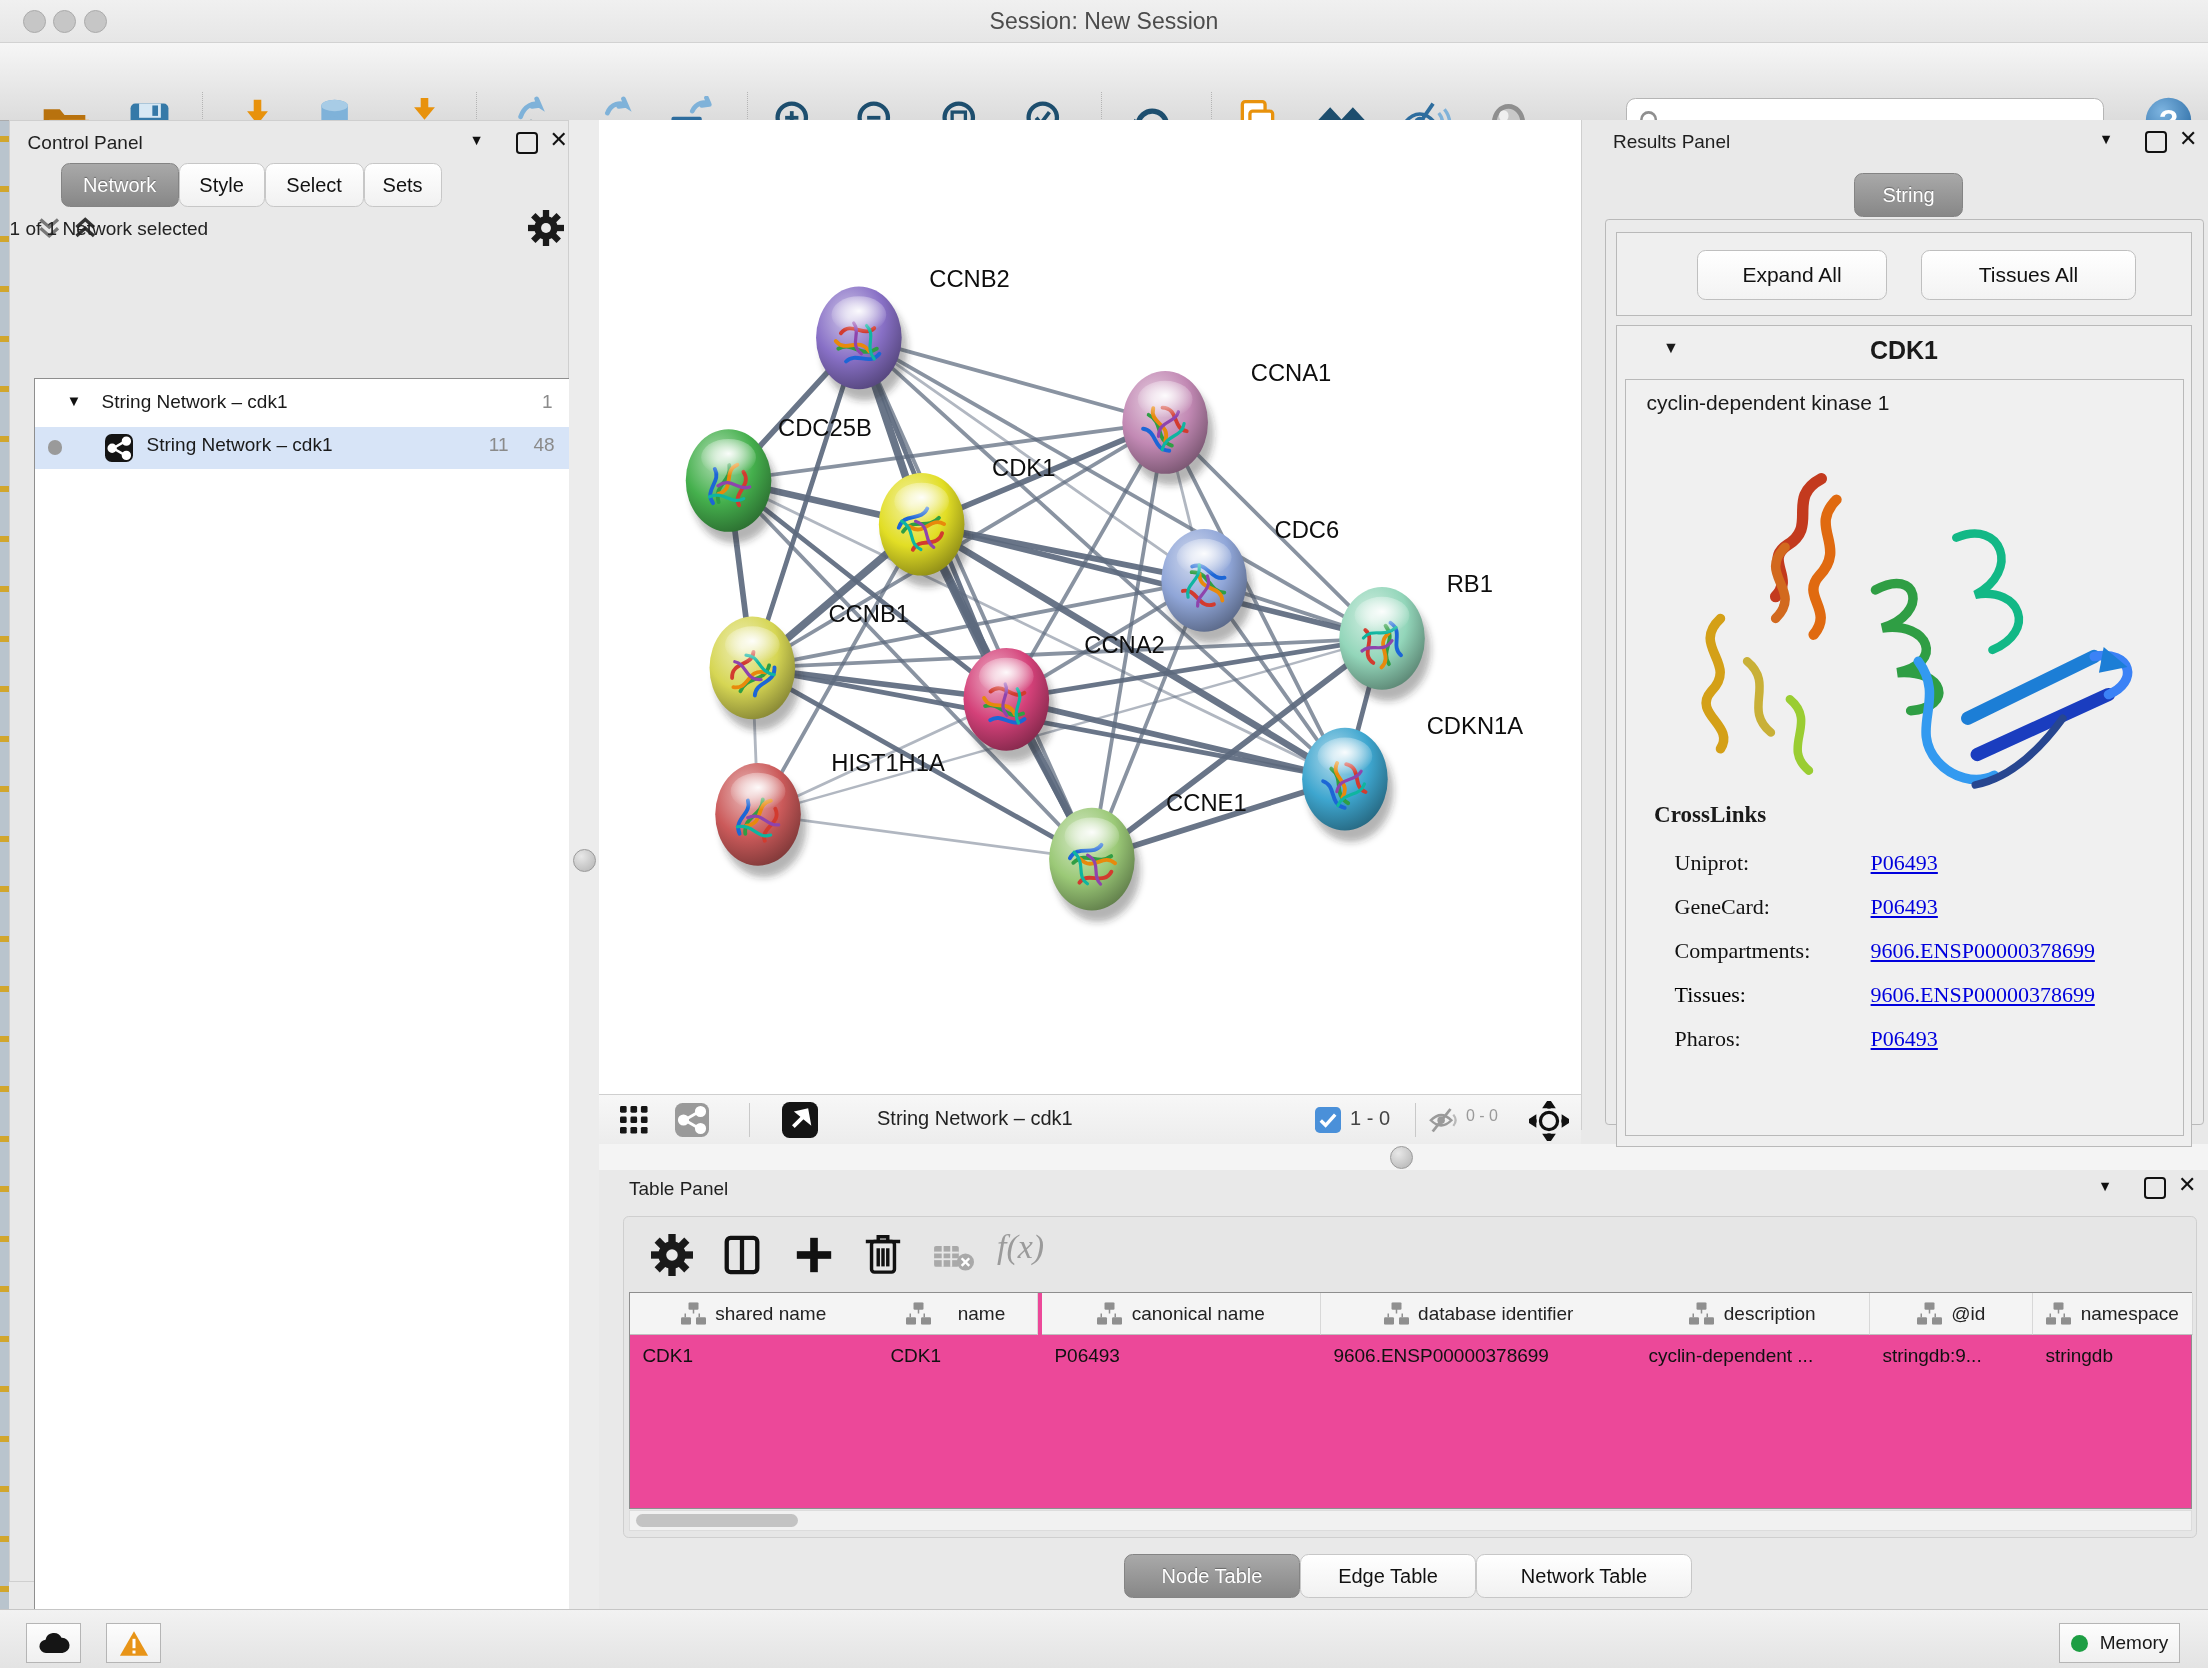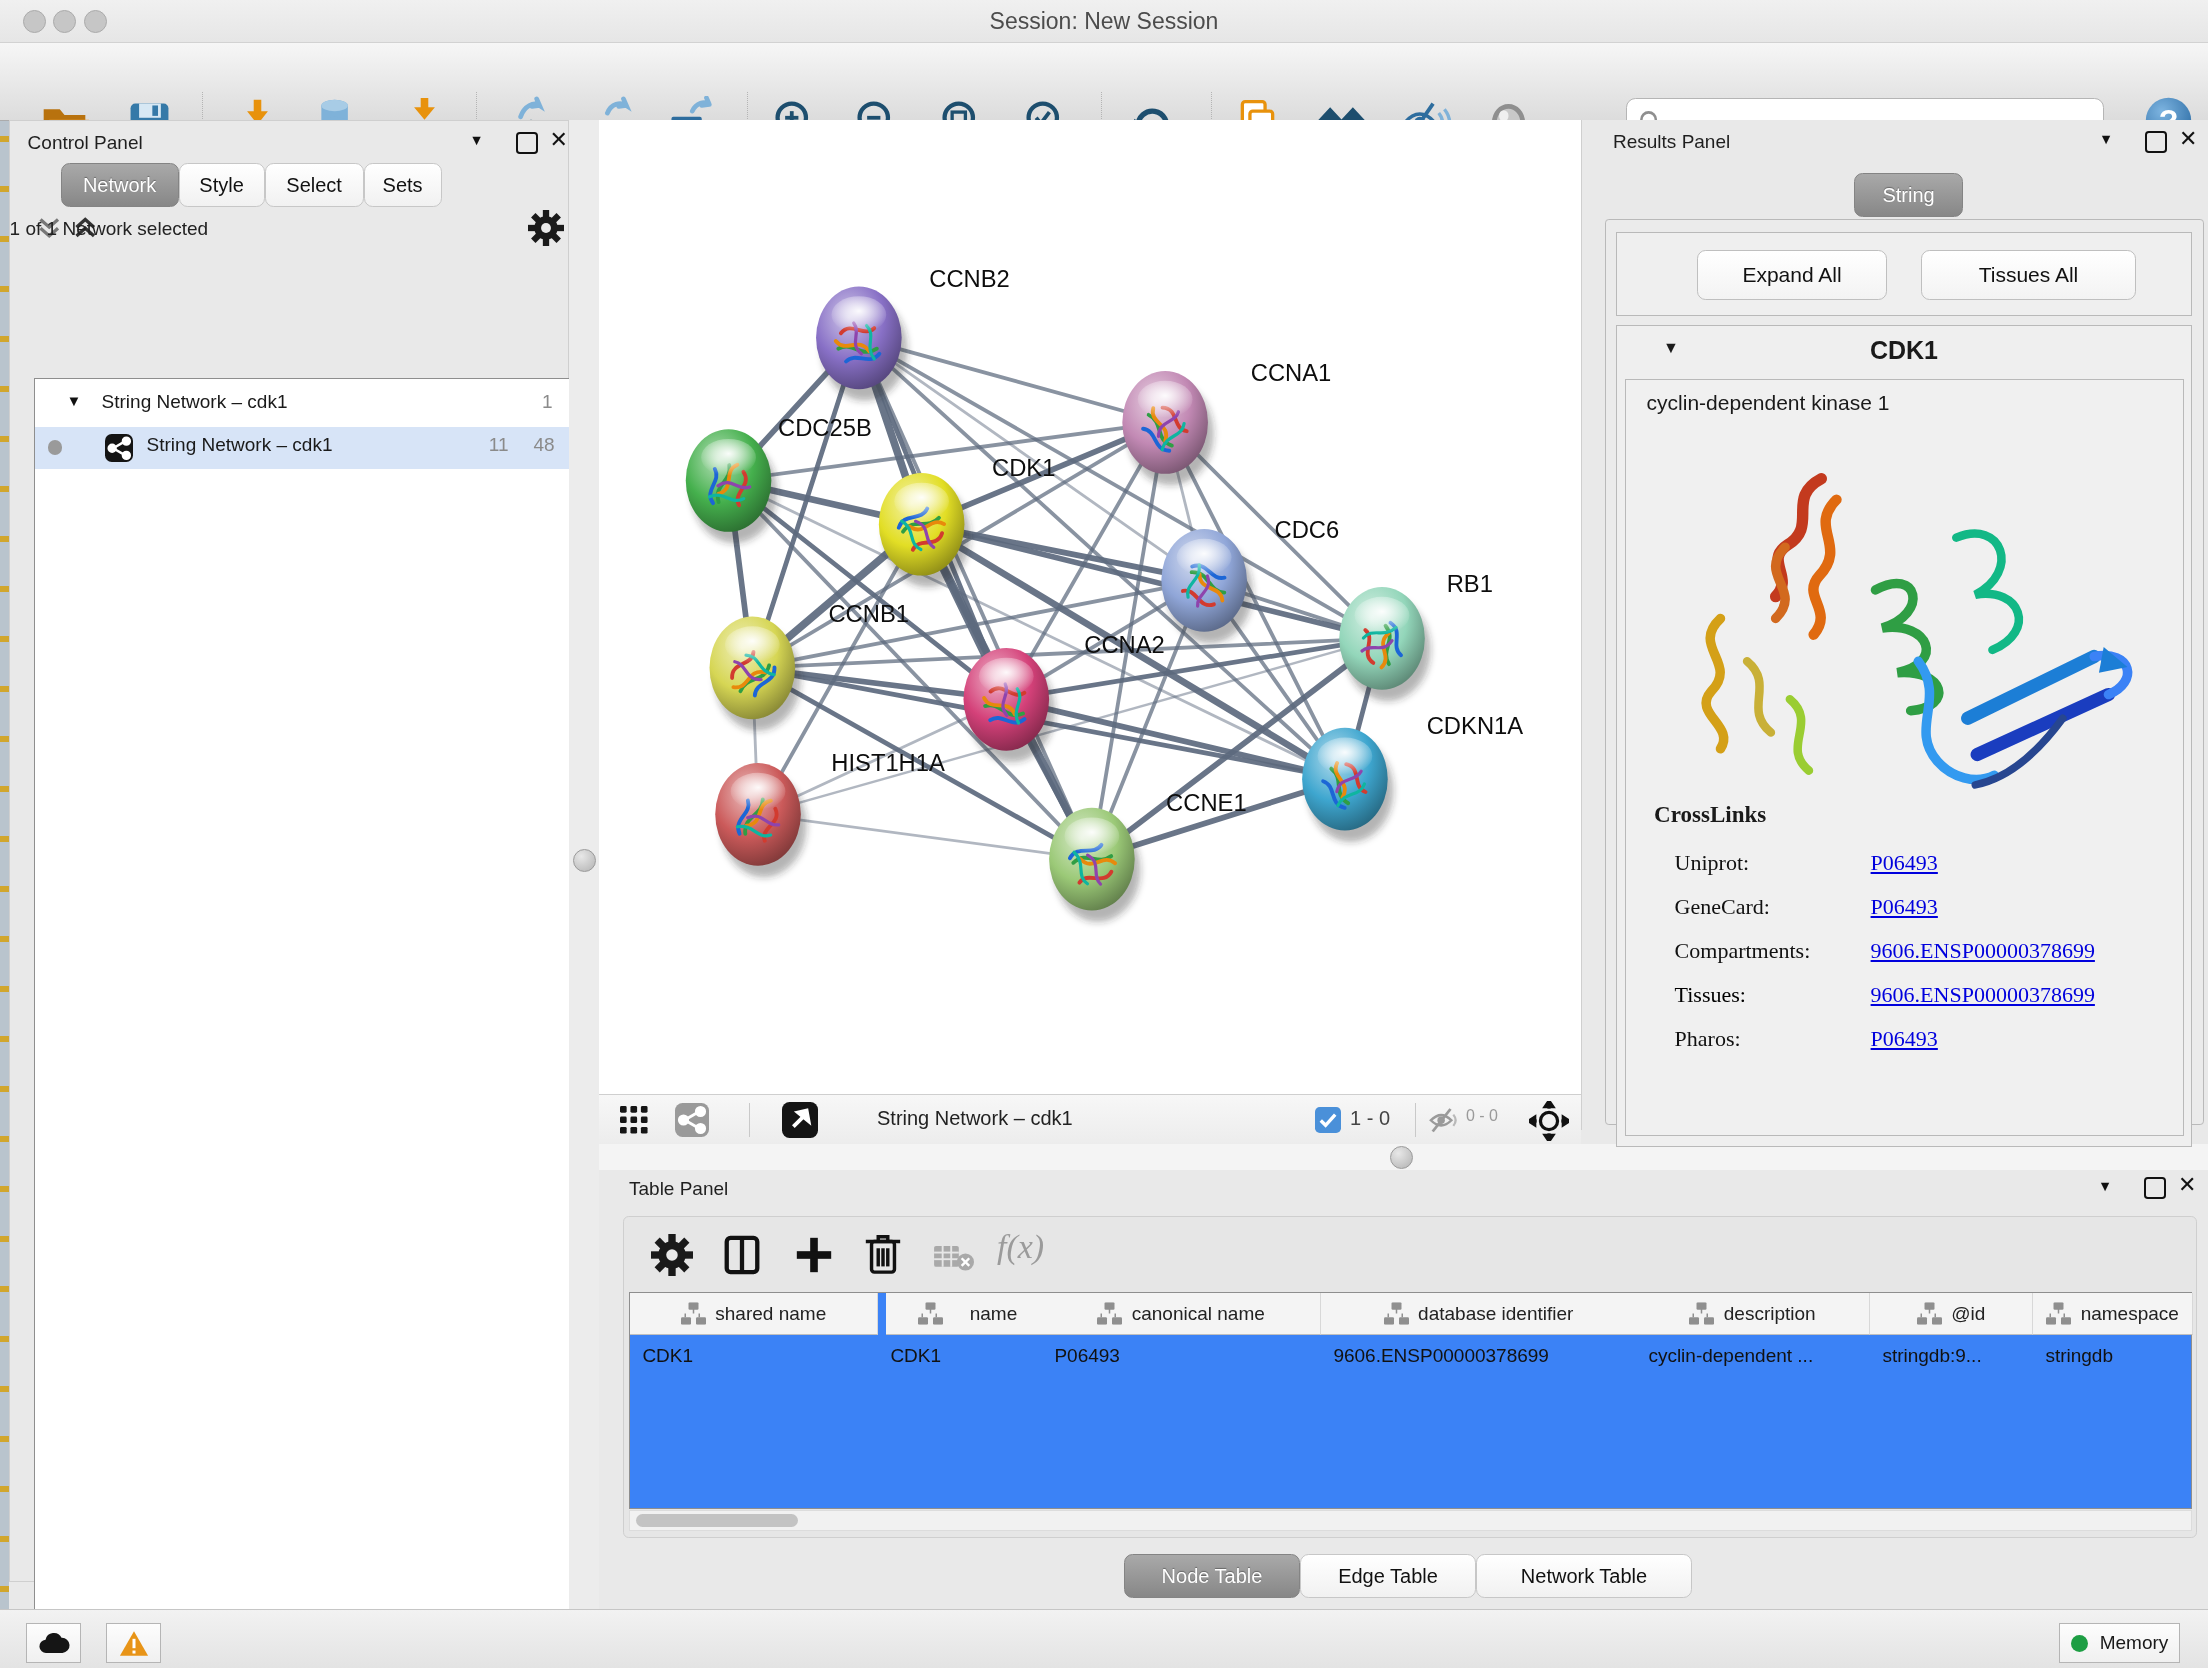--- a/index.html
+++ b/index.html
@@ -35,21 +35,21 @@
   #netfooter{left:599px;top:1094px;width:982px;height:50px;background:linear-gradient(#f7f7f7,#ececec);border-top:1px solid #cfcfcf;}
   .fsep{position:absolute;top:7.6px;height:34px;border-left:1px solid #c9c9c9;}
   
   .rbox{position:absolute;background:#efefef;border:1px solid #b9b9b9;}
   .btn{position:absolute;background:linear-gradient(#ffffff,#f3f3f3);border:1px solid #bfbfbf;border-radius:8.6px;
        text-align:center;font-size:21px;color:#111;cursor:pointer;}
   .serif{font-family:"Liberation Serif","DejaVu Serif",serif;}
   .cllink{color:#0000dd;text-decoration:underline;cursor:pointer;}
   
   #tpbody{left:623px;top:1216px;width:1572px;height:320px;background:#e6e6e6;border:1px solid #cfcfcf;border-radius:5.7px;}
-  #ntable{left:629px;top:1292px;width:1563px;height:217px;background:#3b82f6;border:1.9px solid #8e8e8e;box-sizing:border-box;}
+  #ntable{left:629px;top:1292px;width:1563px;height:217px;background:#ec4899;border:1.9px solid #8e8e8e;box-sizing:border-box;}
   .hcell{position:absolute;top:0;height:42px;background:#f4f4f4;border-right:1px solid #d8d8d8;border-bottom:1.9px solid #bfbfbf;
          display:flex;align-items:center;justify-content:center;gap:9.5px;font-size:19px;color:#222;overflow:hidden;white-space:nowrap;box-sizing:border-box;}
   .dcell{position:absolute;top:42px;height:42px;line-height:42px;padding-left:12.4px;font-size:19px;color:#111;
          overflow:hidden;white-space:nowrap;box-sizing:border-box;}
   
   #statusbar{left:0;top:1609px;width:2208px;height:59px;background:linear-gradient(#f2f2f2,#e3e3e3);border-top:1px solid #c6c6c6;}
   .sbtn{position:absolute;top:13.3px;height:38px;background:linear-gradient(#fdfdfd,#f0f0f0);border:1.9px solid #b5b5b5;
         display:flex;align-items:center;justify-content:center;cursor:pointer;}
 </style>
 </head>
@@ -719,21 +719,21 @@
 </div>
 
 <div id="ntable" class="abs">
   <div id="thead">
       <div class="hcell" style="left: 0px; width: 248px;">
         <svg width="25" height="23" viewBox="0 0 20 18">
           <use href="#colicon"></use>
         </svg>
         <span>shared name</span>
       </div>
-      <div class="hcell" style="left: 256px; width: 164px; gap: 27px;">
+      <div class="hcell" style="left: 244px; width: 164px; gap: 27px;">
         <svg width="25" height="23" viewBox="0 0 20 18">
           <use href="#colicon"></use>
         </svg>
         <span>name</span>
       </div>
       <div class="hcell" style="left: 412px; width: 279px;">
         <svg width="25" height="23" viewBox="0 0 20 18">
           <use href="#colicon"></use>
         </svg>
         <span>canonical name</span>

